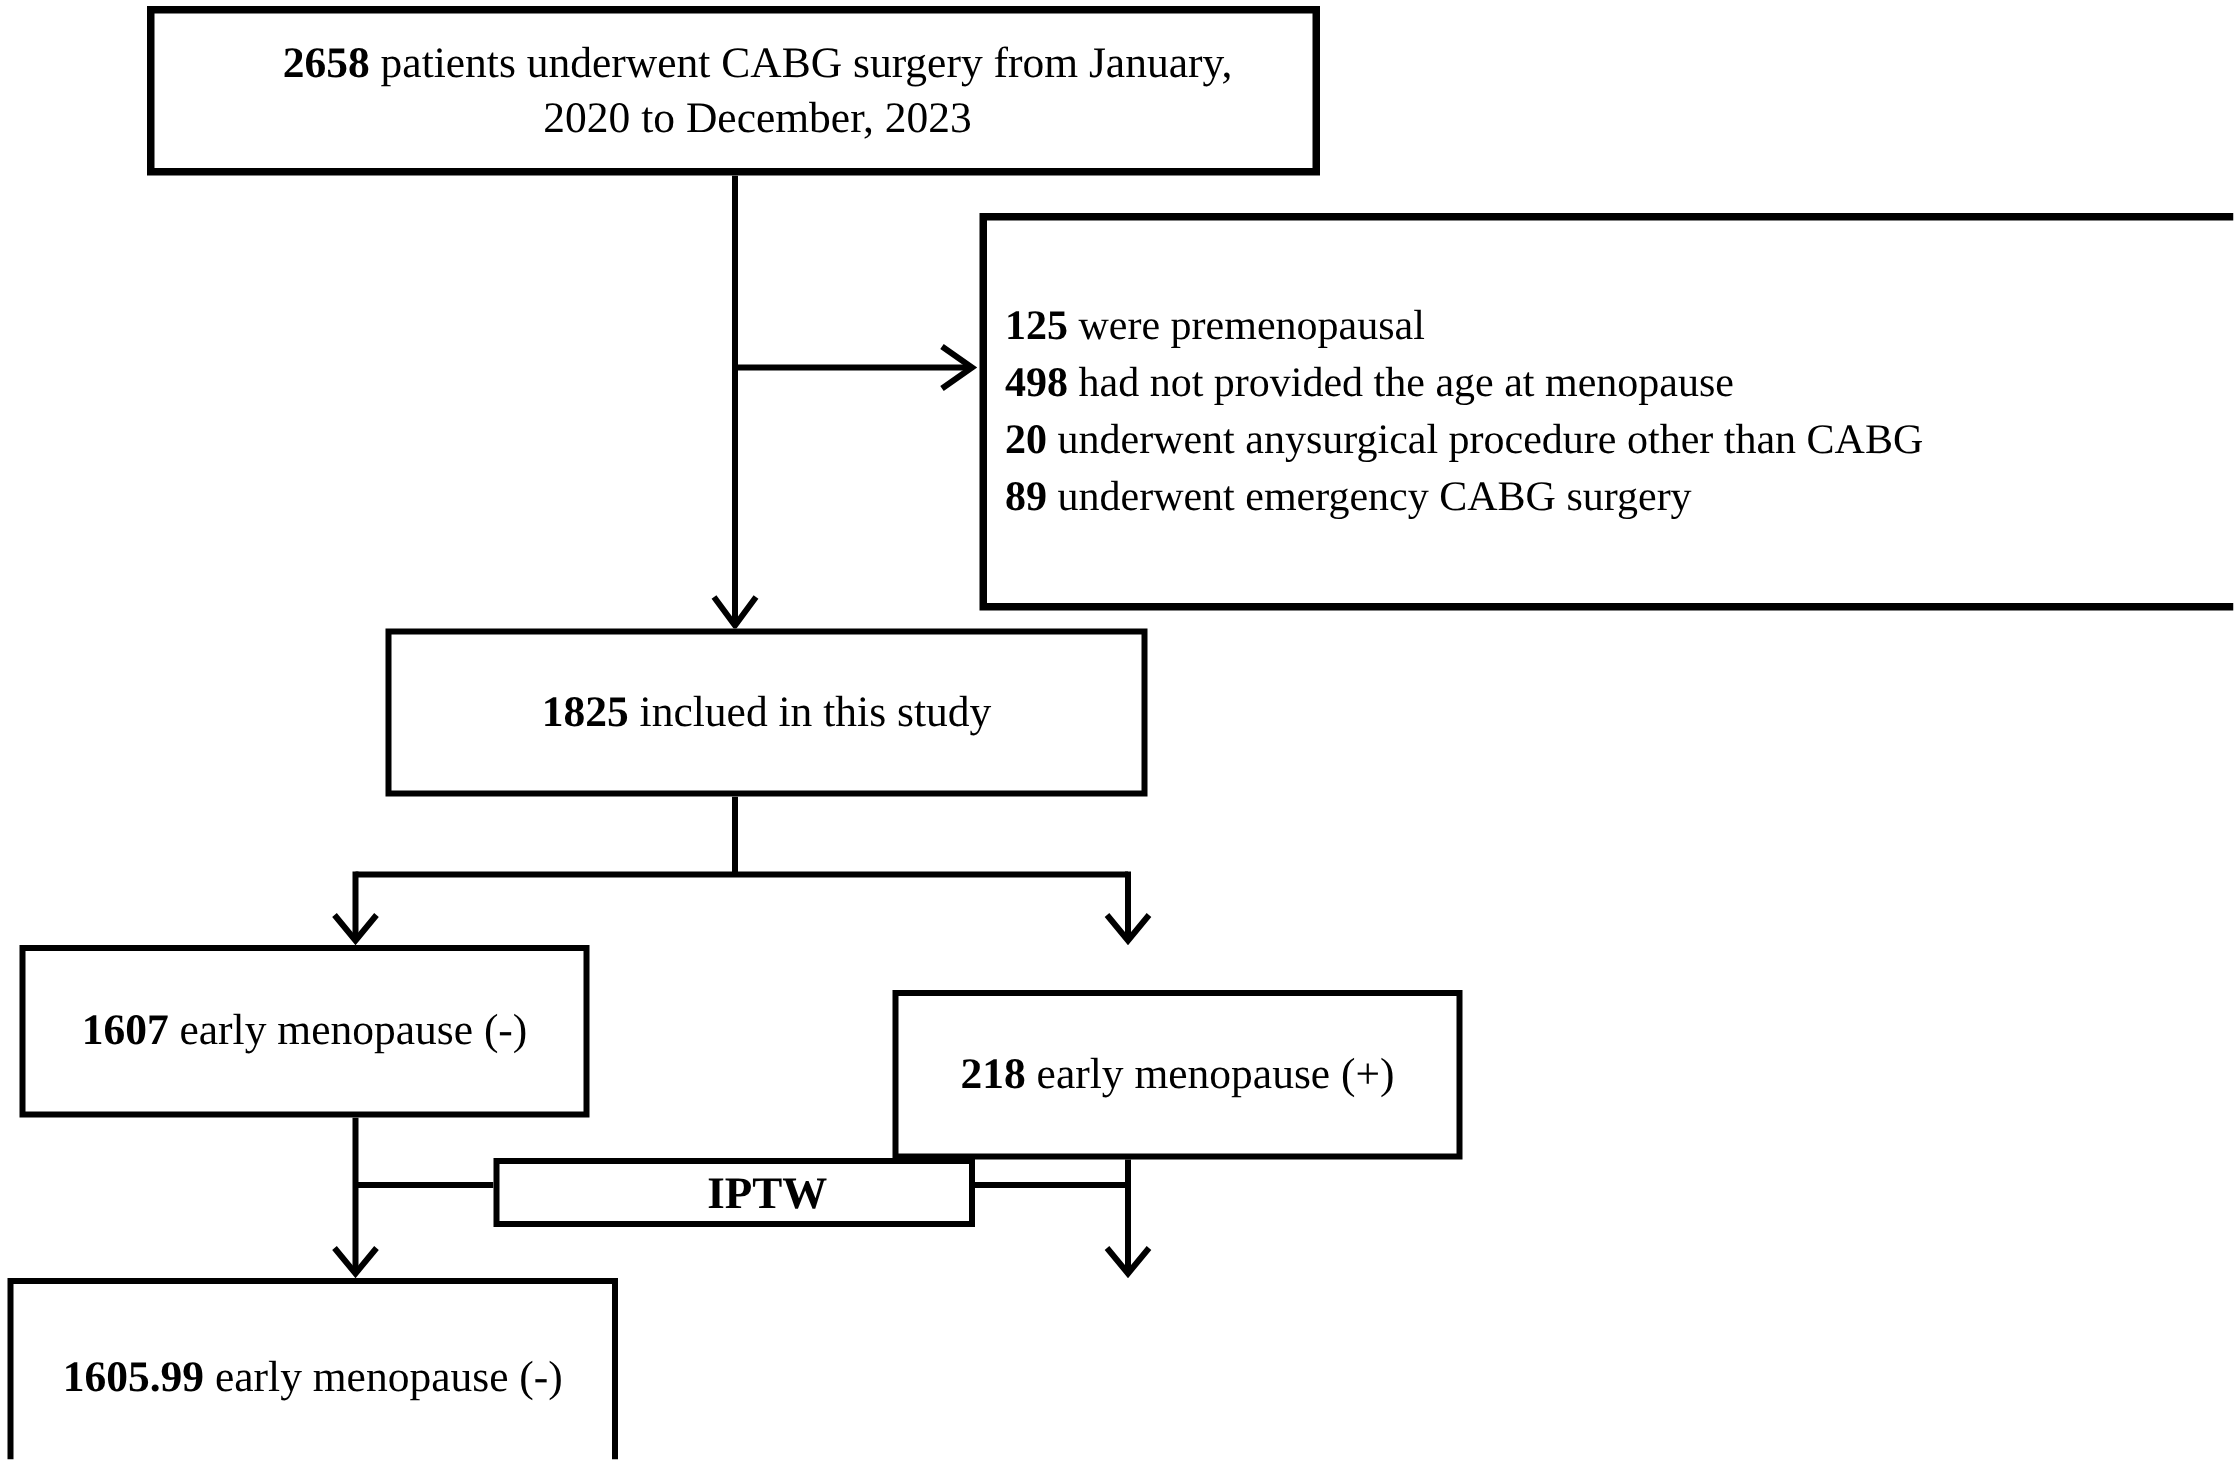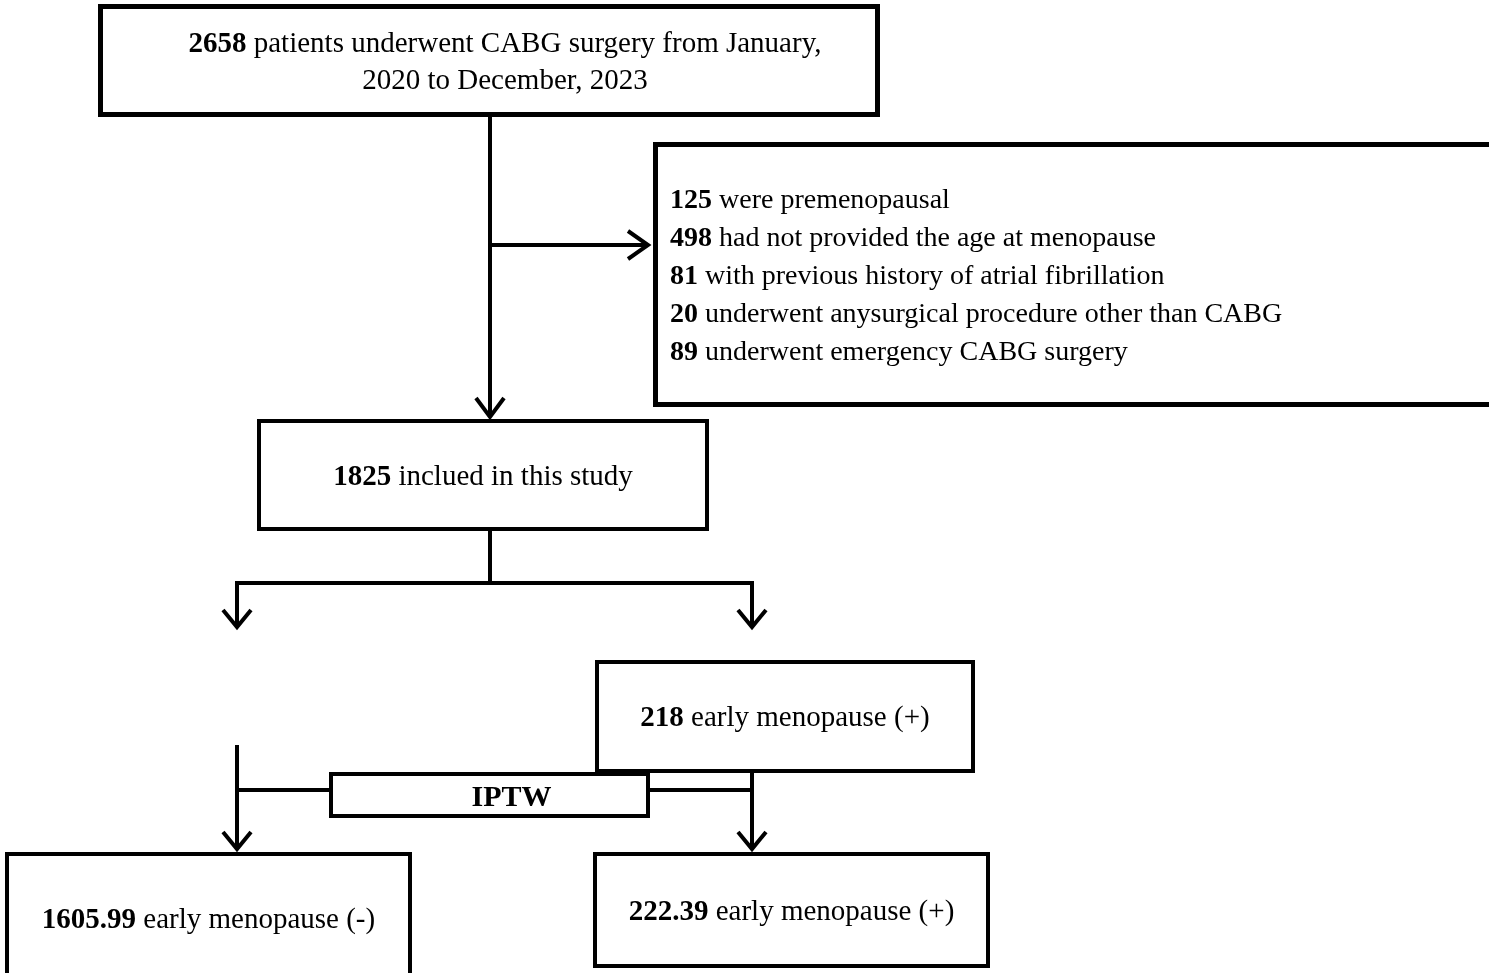--- a/index.html
+++ b/index.html
@@ -62,21 +62,21 @@
     align-items: flex-start;
     justify-content: center;
     text-align: left;
     padding: 6px 12px;
     font-size: 28px;
     line-height: 38px;
   }
   .box-included {
     left: 257px;
     top: 419px;
-    width: 452px;
+    width: 508px;
     height: 112px;
   }
   .box-mid-left {
     left: 13px;
     top: 630px;
     width: 380px;
     height: 115px;
   }
   .box-mid-right {
     left: 595px;
@@ -142,52 +142,49 @@
   </div>
 
   <div class="box box-exclusion">
     <div>
       <span class="num">125</span><span> were premenopausal</span>
     </div>
     <div>
       <span class="num">498</span><span> had not provided the age at menopause</span>
     </div>
     <div>
-      <span class="num">81</span><span> with previous history of atrial fibrillation</span>
-    </div>
-    <div>
       <span class="num">20</span><span> underwent anysurgical procedure other than CABG</span>
     </div>
     <div>
       <span class="num">89</span><span> underwent emergency CABG surgery</span>
     </div>
   </div>
 
   <div class="box box-included">
     <div>
       <span class="num">1825</span><span> inclued in this study</span>
     </div>
   </div>
 
+  <div class="box box-mid-left">
+    <div>
+      <span class="num">1607</span><span> early menopause (-)</span>
+    </div>
+  </div>
 
   <div class="box box-mid-right">
     <div>
       <span class="num">218</span><span> early menopause (+)</span>
     </div>
   </div>
 
   <div class="box box-iptw">
     <div>IPTW</div>
   </div>
 
   <div class="box box-bottom-left">
     <div>
       <span class="num">1605.99</span><span> early menopause (-)</span>
     </div>
   </div>
 
-  <div class="box box-bottom-right">
-    <div>
-      <span class="num">222.39</span><span> early menopause (+)</span>
-    </div>
-  </div>
 
 </div>
 
 </body></html>

